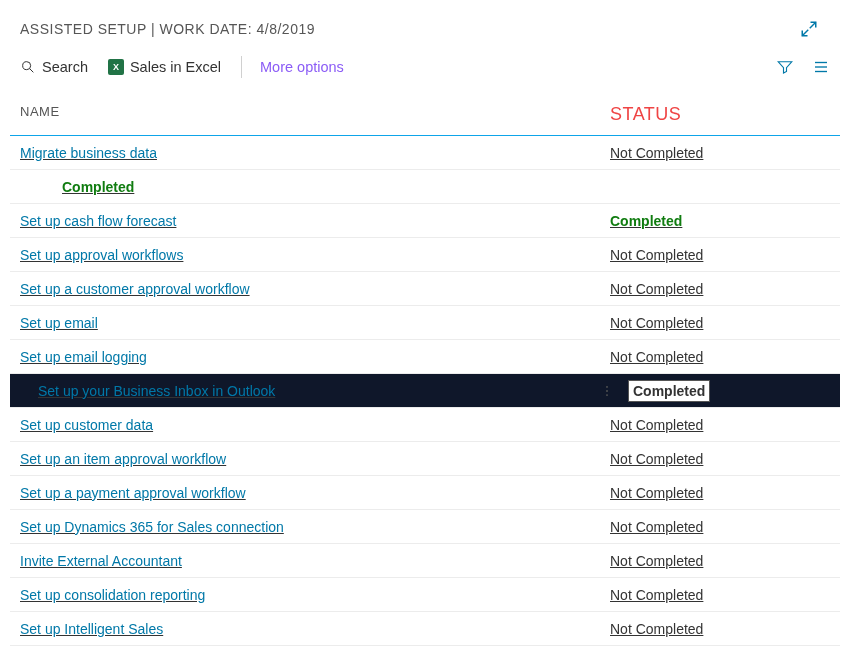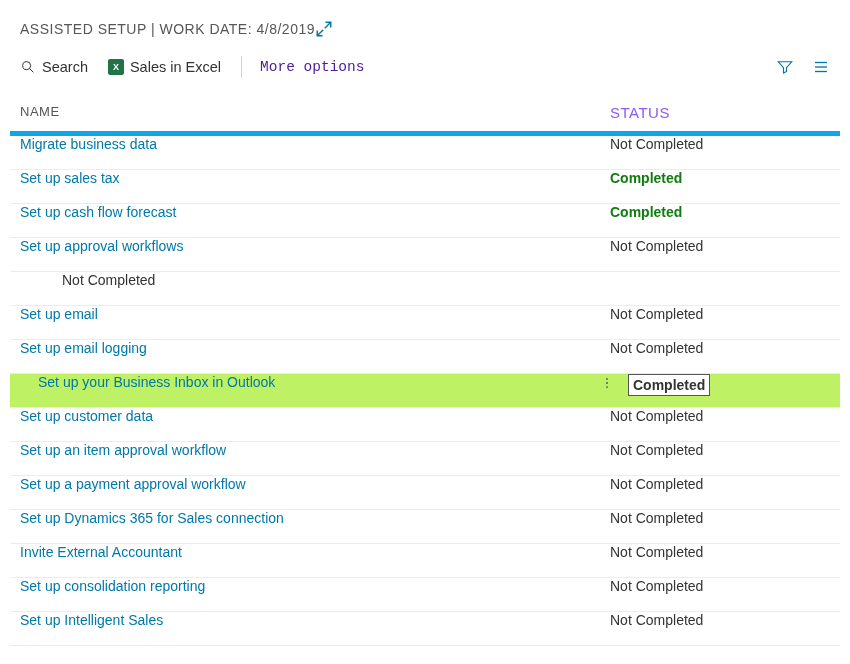--- a/index.html
+++ b/index.html
@@ -10,20 +10,21 @@
     color: #333;
     background: #fff;
     width: 850px;
     height: 664px;
     overflow: hidden;
   }
   .header {
     padding: 20px 32px 10px 20px;
     display: flex;
     align-items: center;
+    justify-content: space-between;
   }
   .header-title {
     color: #565656;
     font-size: 14px;
     letter-spacing: 0.5px;
     font-weight: 400;
   }
   .expand-icon {
     color: #0078a8;
     cursor: pointer;
@@ -64,63 +65,63 @@
     align-items: center; justify-content: center;
     border-radius: 2px;
   }
   .divider {
     width: 1px;
     height: 22px;
     background: #d0d0d0;
     margin: 0 18px 0 0;
   }
   .more-options {
-    color: #4c1d95;
+    color: #8b5cf6;
     cursor: pointer;
     font-size: 14.5px;
-    font-family: Liberation Mono, monospace;
   }
   .toolbar-right {
     display: flex;
     align-items: center;
     gap: 18px;
   }
   .filter-icon, .list-icon {
     color: #0078a8;
     cursor: pointer;
     width: 18px; height: 18px;
     display: inline-flex;
   }
   .table-wrap {
     padding: 0 10px;
   }
   .thead {
     display: flex;
-    border-bottom: 5px solid #0ea5e9;
+    border-bottom: 1px solid #0ea5e9;
     padding: 10px 10px;
   }
   .th-name {
     flex: 0 0 590px;
     color: #555;
     font-size: 13px;
     letter-spacing: 0.5px;
   }
   .th-status {
     flex: 1;
-    color: #8b5cf6;
-    font-size: 15px;
+    color: #ef4444;
+    font-size: 18px;
     letter-spacing: 0.5px;
   }
   .row {
     display: flex;
-    align-items: flex-start;
+    align-items: center;
     border-bottom: 1px solid #ececec;
     height: 34px;
     padding: 0 10px;
     position: relative;
+    text-decoration: underline;
   }
   .row .name-cell {
     flex: 0 0 548px;
     color: #0078a8;
     font-size: 14px;
     cursor: pointer;
     white-space: nowrap;
     overflow: hidden;
     text-overflow: ellipsis;
   }
@@ -129,21 +130,21 @@
     display: flex;
     justify-content: center;
   }
   .row .status-cell {
     flex: 1;
     font-size: 14px;
     color: #333;
   }
   .status-completed { color: #107c10; font-weight: 600; }
   .row.selected {
-    background: #bef264;
+    background: #0f172a;
     padding-left: 28px;
   }
   .row.selected .status-box {
     border: 1px solid #555;
     padding: 2px 4px;
     font-weight: 600;
     background: #fff;
     display: inline-block;
   }
   .vdots {
@@ -213,35 +214,35 @@
     <div class="th-name">NAME</div>
     <div class="th-status">STATUS</div>
   </div>
   <div id="rows">
       <div class="row">
         <div class="name-cell">Migrate business data</div>
         <div class="menu-cell"></div>
         <div class="status-cell"><span>Not Completed</span></div>
       </div>
       <div class="row">
-        <div class="name-cell">Set up sales tax</div>
         <div class="menu-cell"></div>
         <div class="status-cell"><span class="status-completed">Completed</span></div>
       </div>
       <div class="row">
         <div class="name-cell">Set up cash flow forecast</div>
         <div class="menu-cell"></div>
         <div class="status-cell"><span class="status-completed">Completed</span></div>
       </div>
       <div class="row">
         <div class="name-cell">Set up approval workflows</div>
         <div class="menu-cell"></div>
         <div class="status-cell"><span>Not Completed</span></div>
       </div>
       <div class="row">
+        <div class="name-cell">Set up a customer approval workflow</div>
         <div class="menu-cell"></div>
         <div class="status-cell"><span>Not Completed</span></div>
       </div>
       <div class="row">
         <div class="name-cell">Set up email</div>
         <div class="menu-cell"></div>
         <div class="status-cell"><span>Not Completed</span></div>
       </div>
       <div class="row">
         <div class="name-cell">Set up email logging</div>

